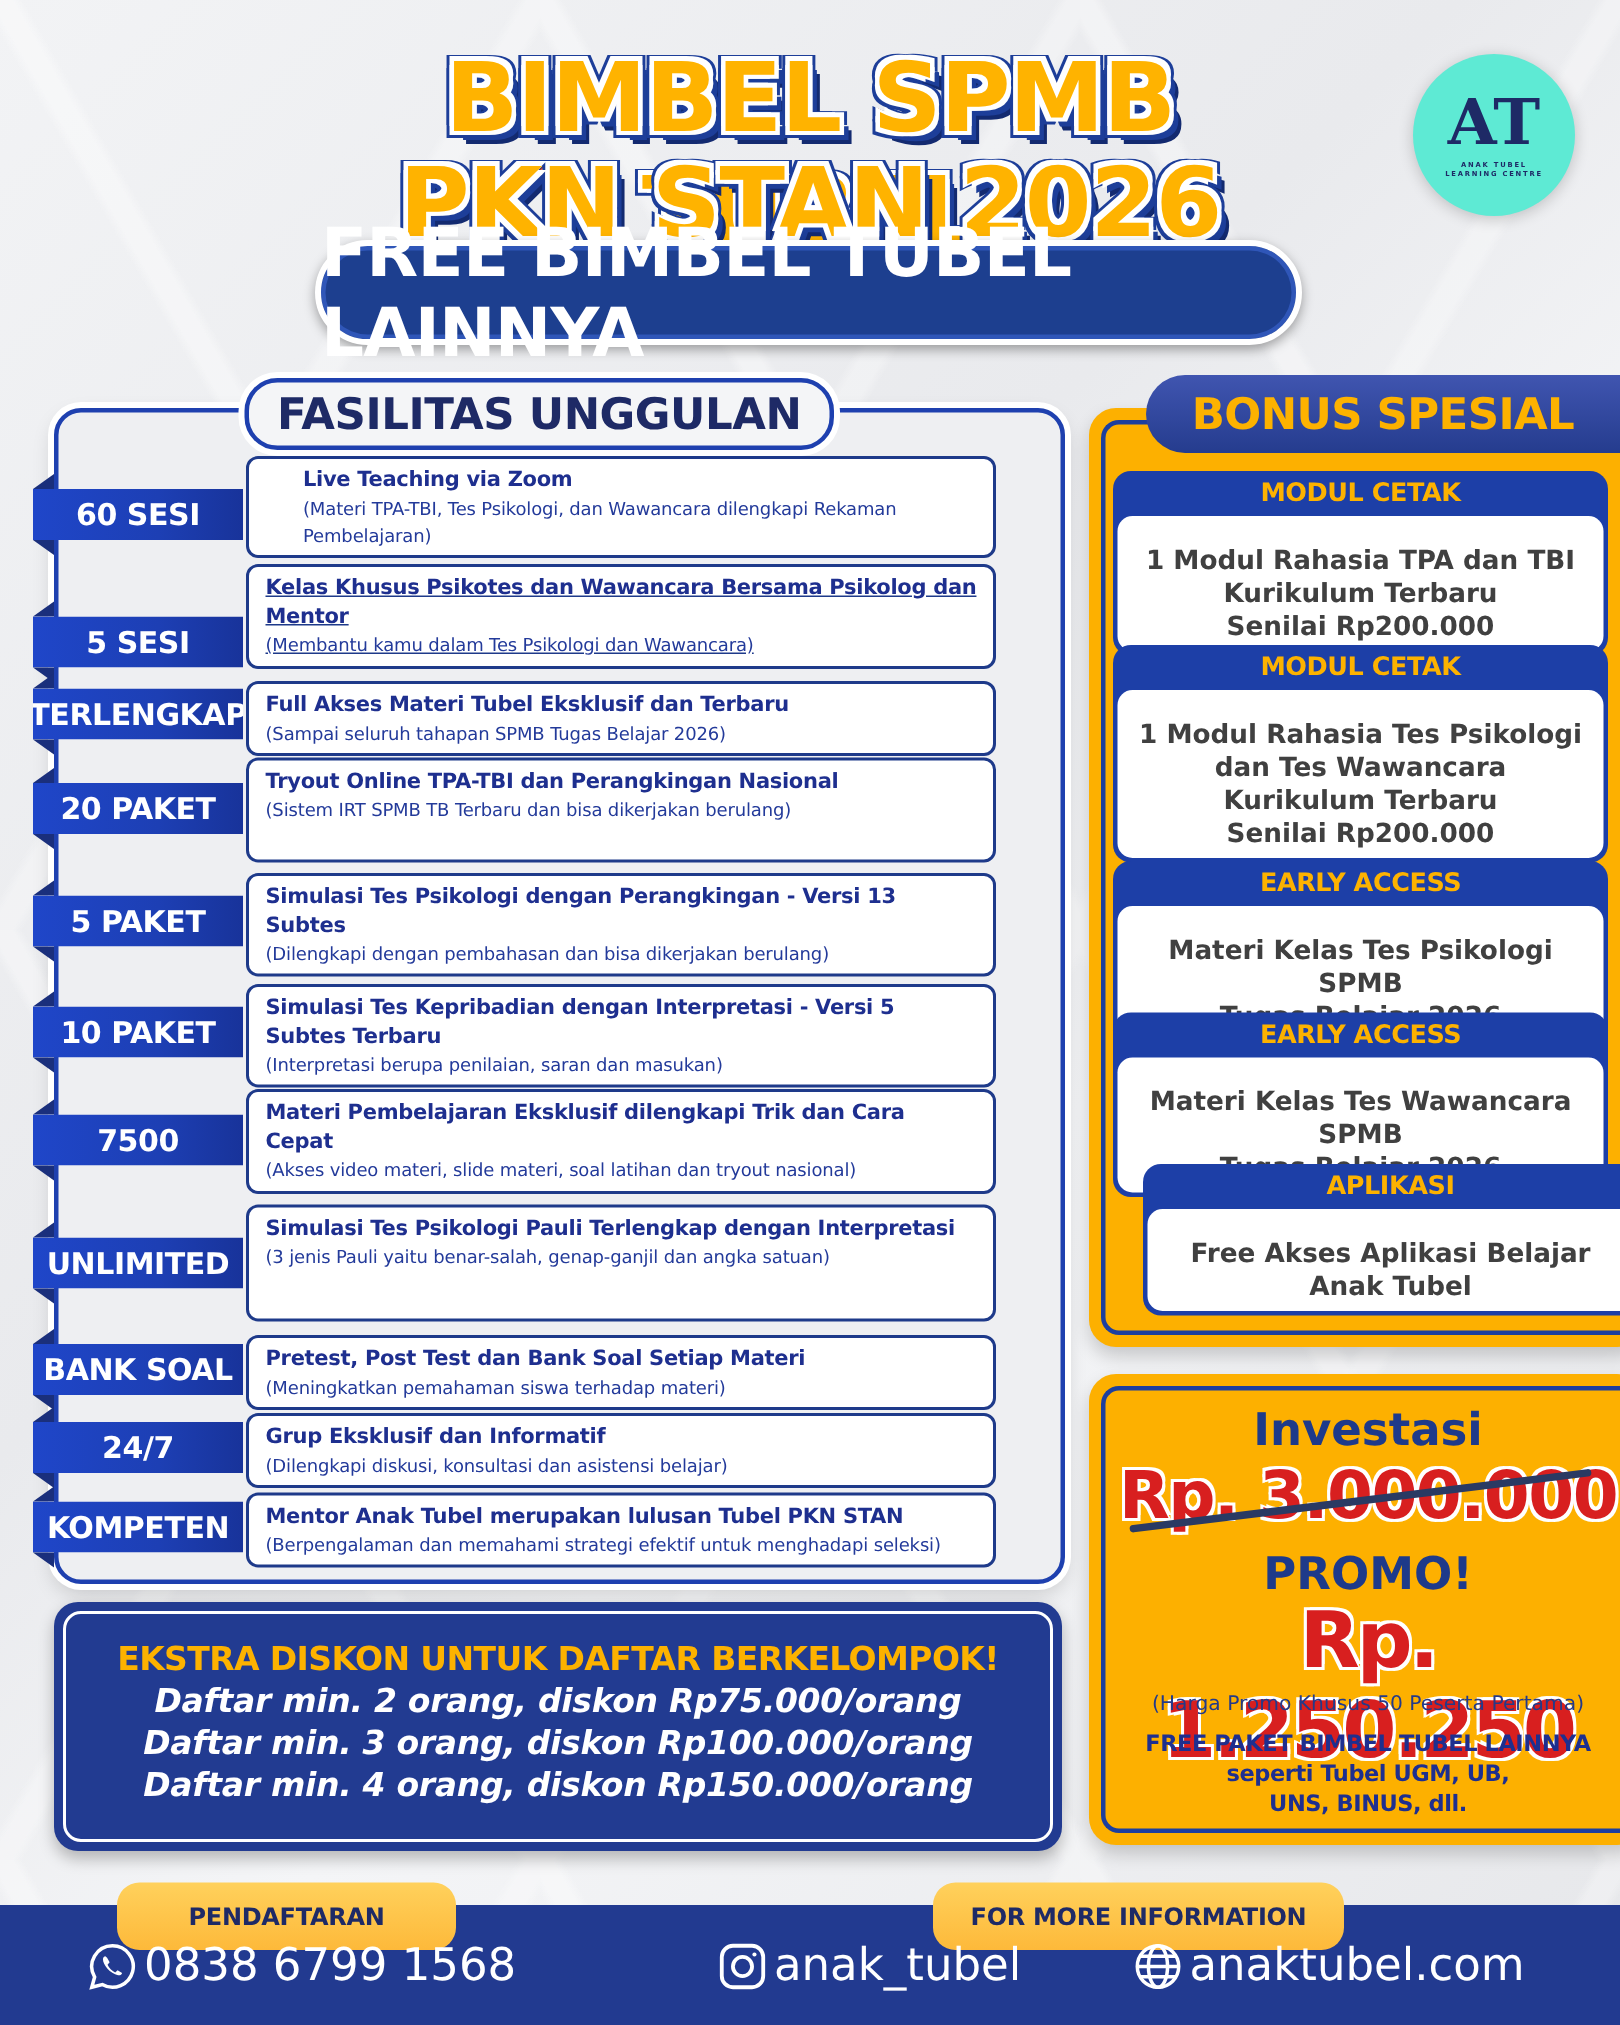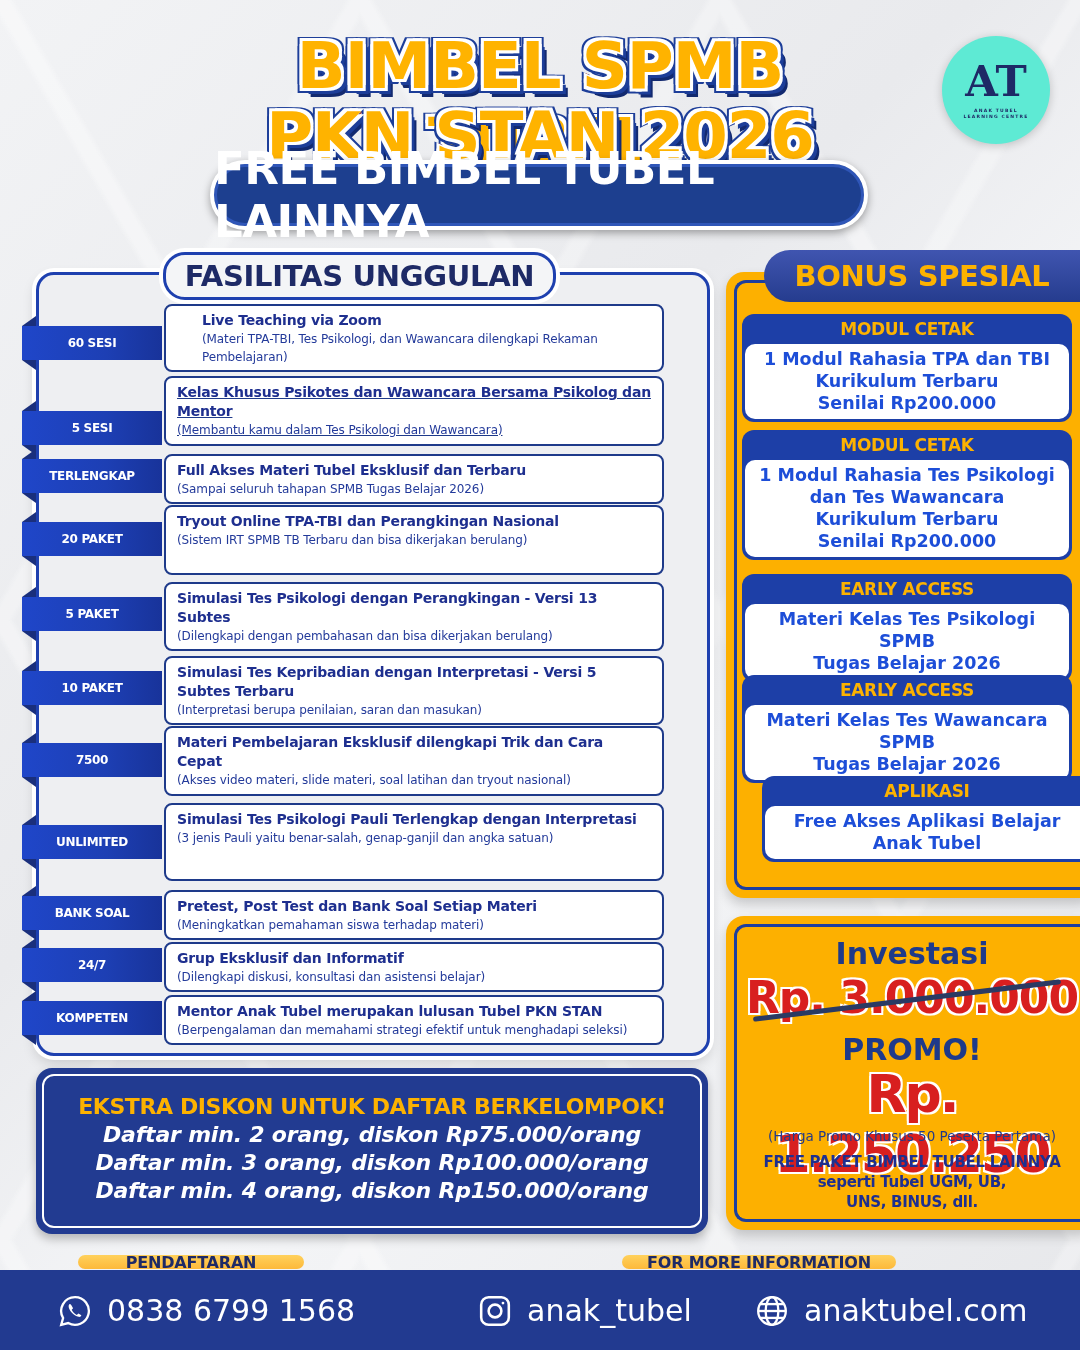--- a/index.html
+++ b/index.html
@@ -63,21 +63,21 @@
   .fas-title {
     position: absolute; left: 163px; top: 252px; width: 393px; height: 48px;
     border: 3px solid #1e40af; border-radius: 22px; background: #f4f5f7;
     box-shadow: 0 0 0 4px #fff;
     display: flex; align-items: center; justify-content: center;
     font-weight: 900; font-size: 29px; color: #1e2a66; letter-spacing: -.3px;
   }
   .tag {
     position: absolute; left: 0; width: 140px; height: 34px;
     background: linear-gradient(90deg, #1f46c9 0%, #1d3fb4 60%, #18339a 100%);
-    color: #fff; font-weight: 900; font-size: 12px; letter-spacing: -.3px;
+    color: #fff; font-weight: 900; font-size: 20px; letter-spacing: -.3px;
     display: flex; align-items: center; justify-content: center;
     clip-path: polygon(0 0, 100% 0, 100% 100%, 0 100%);
   }
   .tag::before, .tag::after { content: ""; }
   .tag-wrap { position: absolute; left: 0; width: 140px; }
   .tag-fold-top { position: absolute; left: 0; width: 0; height: 0;
     border-right: 14px solid #1a2f7c; border-top: 10px solid transparent; }
   .tag-fold-bot { position: absolute; left: 0; width: 0; height: 0;
     border-right: 14px solid #1a2f7c; border-bottom: 10px solid transparent; }
   .fas-card {
@@ -102,21 +102,21 @@
     display: flex; align-items: center; justify-content: center; padding-right: 14px;
     color: #fdb200; font-weight: 900; font-size: 29px; letter-spacing: -.4px;
   }
   .bonus-card {
     position: absolute; left: 742px; width: 330px;
     background: #1d3fa7; border-radius: 12px; padding: 0 3px 3px 3px;
   }
   .bonus-card .lbl { height: 30px; display: flex; align-items: center; justify-content: center;
     color: #fdb200; font-weight: 900; font-size: 17px; letter-spacing: -.3px; }
   .bonus-card .body { background: #fff; border-radius: 10px; text-align: center;
-    color: #1d4ed8; font-size: 17.5px; line-height: 22px; font-weight: 600; padding: 4px 4px 5px; }
+    color: #404040; font-size: 17.5px; line-height: 22px; font-weight: 600; padding: 19px 4px 5px; }
 
   
   .price-panel {
     position: absolute; left: 726px; top: 916px; width: 370px; height: 314px;
     background: #fdb000; border-radius: 18px; box-shadow: 0 6px 12px rgba(0,0,0,.18);
   }
   .price-panel .inner { position: absolute; left: 8px; top: 8px; right: 0; bottom: 8px; border: 3px solid #1d3f9e; border-right: none; border-radius: 12px 0 0 12px; }
   .price-col { position: absolute; left: 732px; width: 360px; text-align: center; }
   .p-invest { top: 936px; font-size: 30px; font-weight: 900; color: #1e3a8a; }
   .p-old { top: 972px; font-size: 44px; font-weight: 900; color: #d81f1f; letter-spacing: -1px;
@@ -134,25 +134,25 @@
     background: #223b91; border-radius: 16px; box-shadow: 0 5px 10px rgba(0,0,0,.25);
   }
   .disc-panel .inner { position: absolute; inset: 6px; border: 2px solid #fff; border-radius: 12px; }
   .disc-title { position: absolute; left: 36px; top: 1094px; width: 672px; text-align: center;
     color: #fdb200; font-weight: 900; font-size: 22px; letter-spacing: -.4px; }
   .disc-line { position: absolute; left: 36px; width: 672px; text-align: center;
     color: #fff; font-style: italic; font-weight: 700; font-size: 22px; letter-spacing: -.2px; }
 
   
   .footer { position: absolute; left: 0; top: 1270px; width: 1080px; height: 80px; background: #223a90; }
-  .pill { position: absolute; top: 1255px; height: 14px; border-radius: 15px;
+  .pill { position: absolute; top: 1255px; height: 45px; border-radius: 15px;
     background: linear-gradient(180deg, #ffd15c, #fdb93a);
     display: flex; align-items: center; justify-content: center;
     color: #1e2a66; font-weight: 900; font-size: 16px; letter-spacing: -.2px; }
-  .contact { position: absolute; top: 1293px; display: flex; align-items: center; gap: 15px;
+  .contact { position: absolute; top: 1293px; display: flex; align-items: center; gap: 4px;
     color: #fff; font-size: 30px; font-weight: 500; }
   .contact svg { width: 34px; height: 34px; }
 </style>
 </head>
 <body>
 
 <div class="hexbg"></div>
 
 <div class="title l1">BIMBEL SPMB TUBEL</div>
 <div class="title l2">PKN STAN 2026</div>

